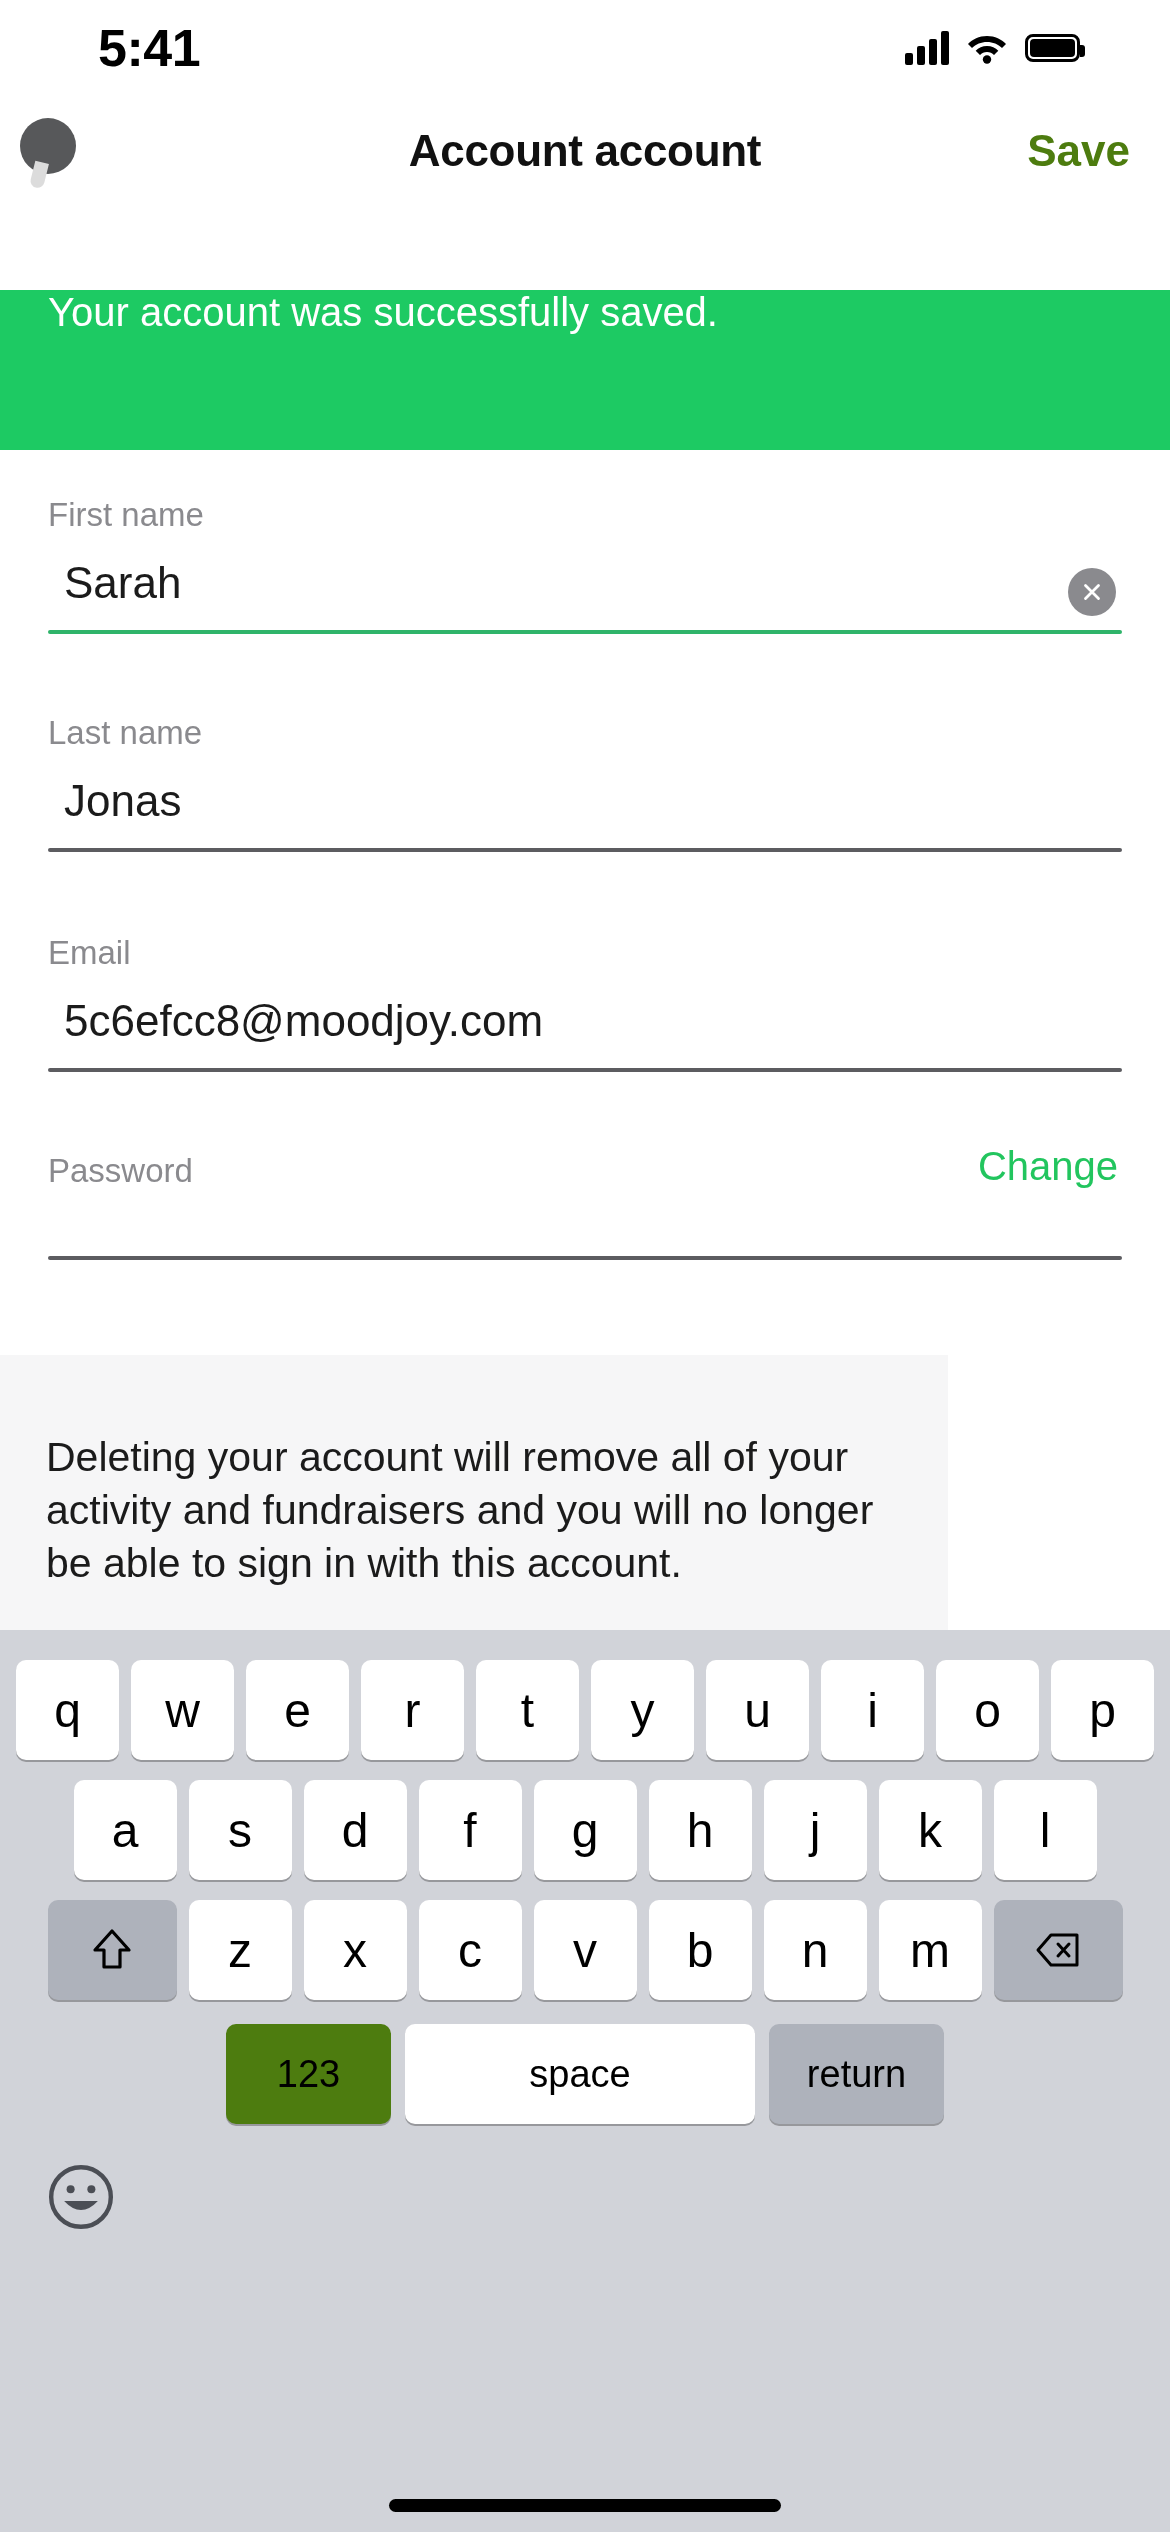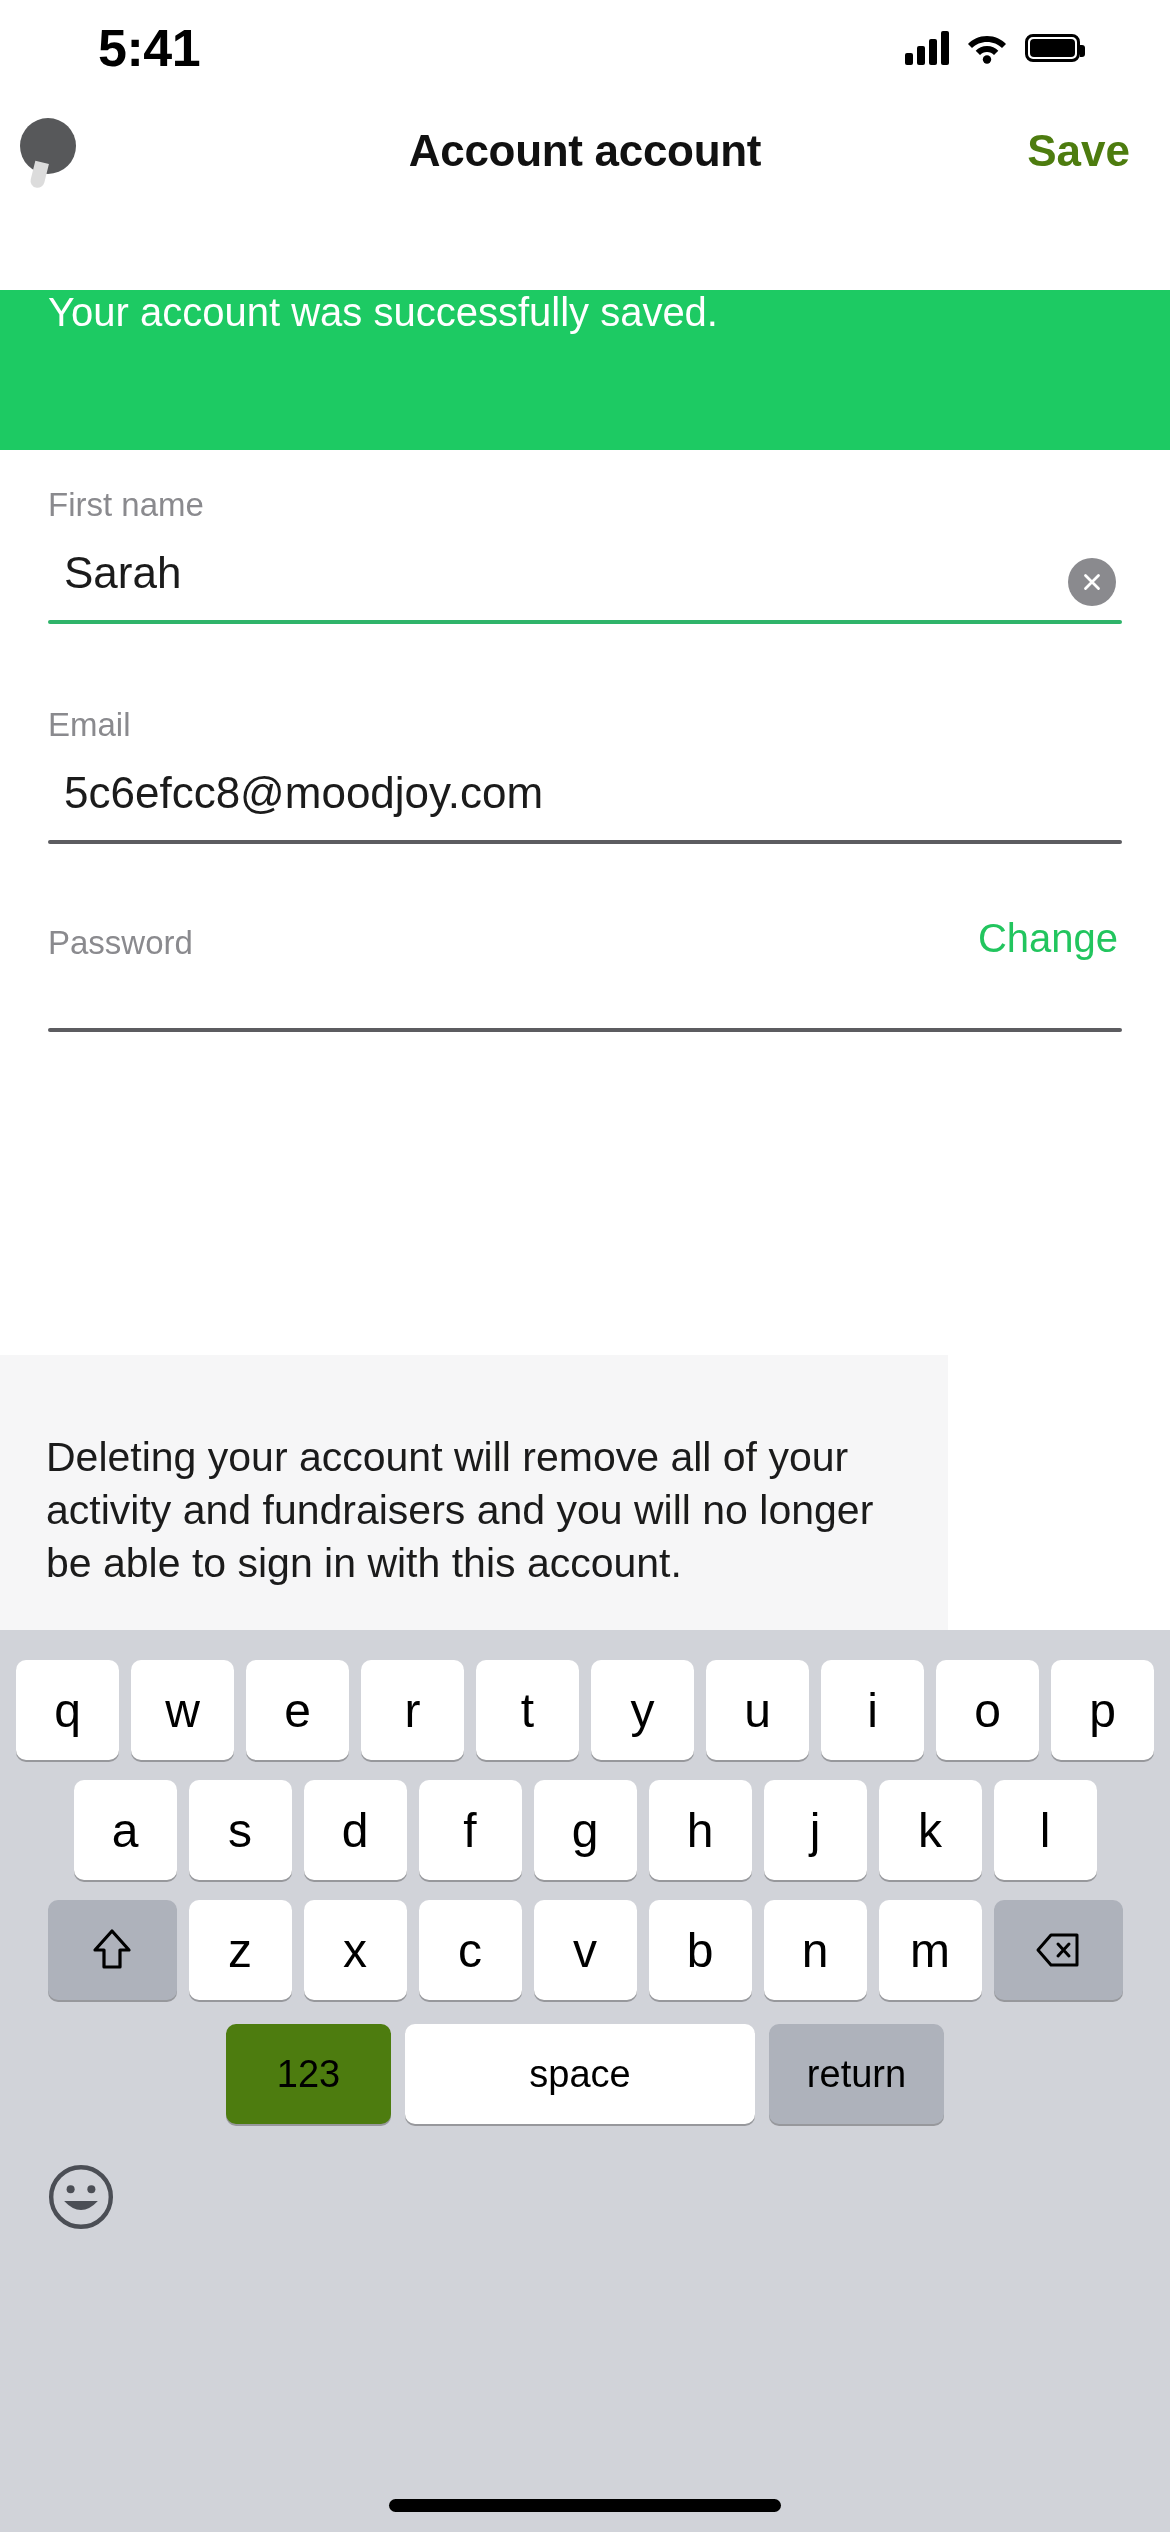--- a/index.html
+++ b/index.html
@@ -60,21 +60,21 @@
   .banner{
     position:absolute; top:290px; left:0; width:1170px; height:160px;
     background:#1dca63; display:flex; align-items:flex-start;
     padding-left:48px;
   }
   .banner-text{ color:#fff; font-size:40px; }
 
   
   .form{
     position:absolute; top:450px; left:0; width:1170px; height:905px;
-    background:#fff; padding:6px 48px;
+    background:#fff; padding:16px 48px;
   }
   .field{ position:relative; padding-top:24px; }
   .field-label{ font-size:33px; color:#8a8a8e; }
   .field-value{
     font-size:44px; color:#1b1b1b; padding:24px 0 22px 16px;
   }
   .field-value.empty{ color:transparent; }
   .field-line{ height:4px; background:#5c5c60; border-radius:2px; }
   .field-line.focused{ background:#2fb46a; }
   .clear-btn{
@@ -177,20 +177,25 @@
       <div class="field-label">First name</div>
       <div class="field-value" placeholder="First name">Sarah</div>
       <div class="clear-btn">
         <svg viewBox="0 0 24 24">
           <path d="M6 6 L18 18 M18 6 L6 18" stroke="#fff" stroke-width="2.6" stroke-linecap="round"></path>
         </svg>
       </div>
       <div class="field-line focused"></div>
     </div>
 
+    <div class="field f-last">
+      <div class="field-label">Last name</div>
+      <div class="field-value" placeholder="Last name">Jonas</div>
+      <div class="field-line"></div>
+    </div>
 
     <div class="field f-email">
       <div class="field-label">Email</div>
       <div class="field-value" placeholder="Email">5c6efcc8@moodjoy.com</div>
       <div class="field-line"></div>
     </div>
 
     <div class="field f-pass">
       <div class="field-label">Password</div>
       <div class="field-action">Change</div>

